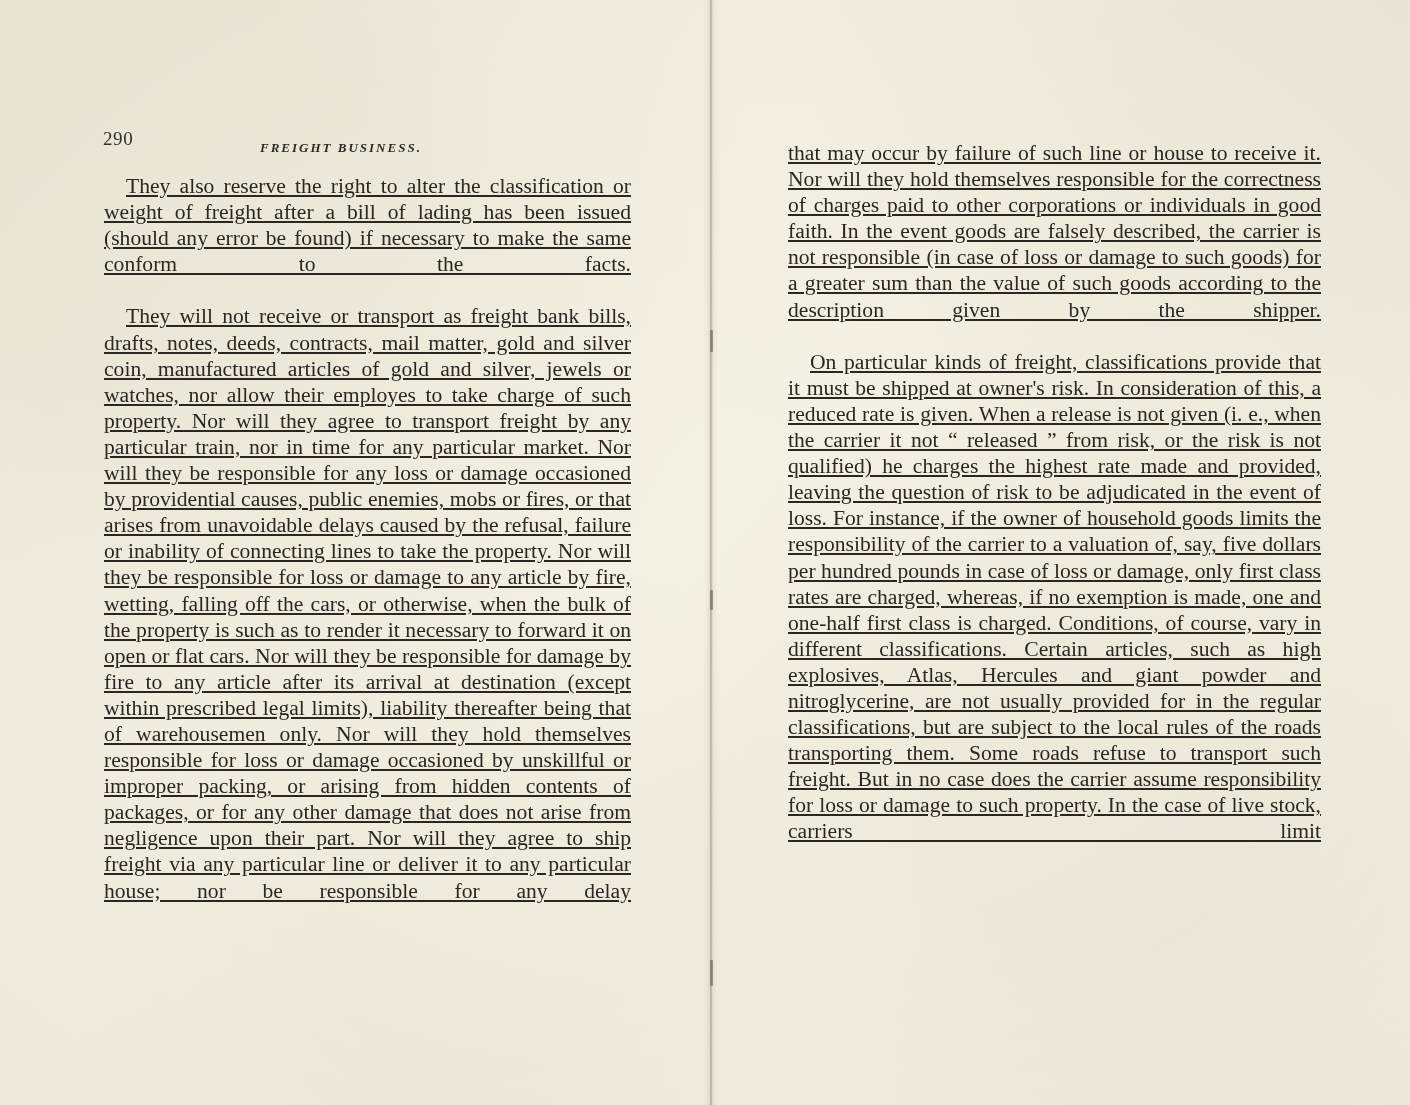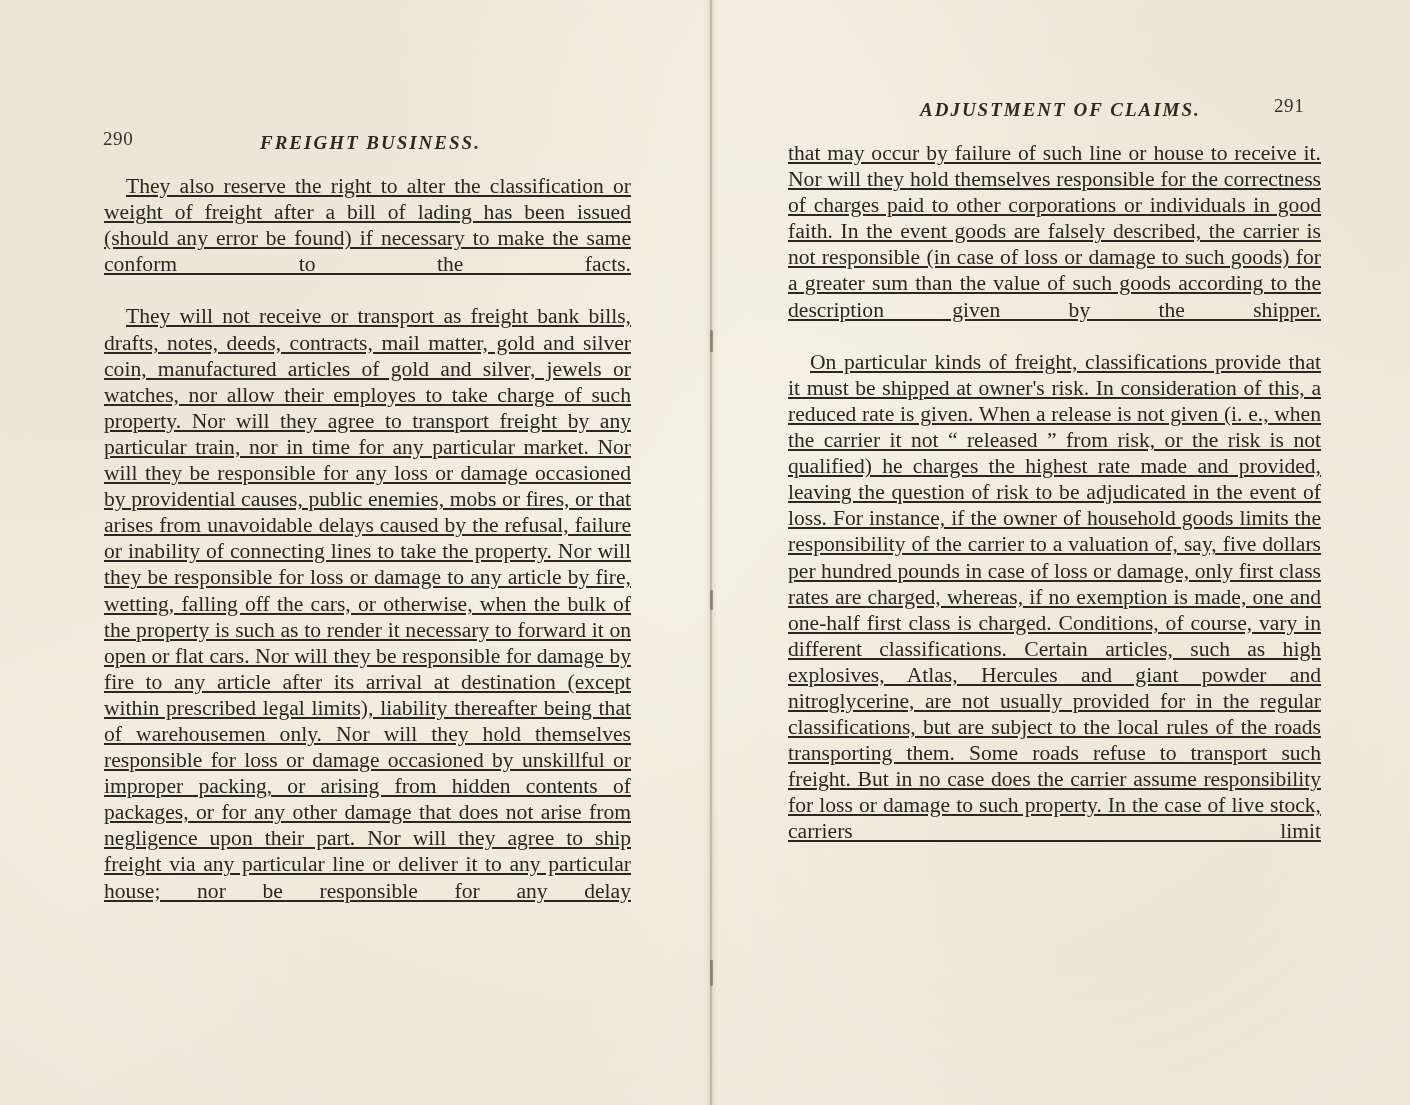--- a/index.html
+++ b/index.html
@@ -78,24 +78,24 @@
   }
   .folio {
     position: absolute;
     top: 0;
     font-size: 19px;
     letter-spacing: 0.6px;
     color: #33302a;
   }
   .head-title {
     position: absolute;
-    top: 4px;
+    top: 12px;
     font-style: italic;
     font-weight: bold;
-    font-size: 19px;
+    font-size: 13px;
     letter-spacing: 2.0px;
     color: #2d2a25;
     white-space: nowrap;
   }
 
   
   .verso .folio      { left: 103px; }
   .verso .head-title { left: 260px; }
   
   .recto .head-title { left: 218px; }
@@ -147,24 +147,20 @@
     </div>
 
     <div class="column">
       <p>They also reserve the right to alter the classification or weight of freight after a bill of lading has been issued (should any error be found) if necessary to make the same conform to the facts.</p>
       <p>They will not receive or transport as freight bank bills, drafts, notes, deeds, contracts, mail matter, gold and silver coin, manufactured articles of gold and silver, jewels or watches, nor allow their employes to take charge of such property.   Nor will they agree to transport freight by any particular train, nor in time for any particular market.   Nor will they be responsible for any loss or damage occasioned by providential causes, public enemies, mobs or fires, or that arises from unavoidable delays caused by the refusal, failure or inability of connecting lines to take the property.   Nor will they be responsible for loss or damage to any article by fire, wetting, falling off the cars, or otherwise, when the bulk of the property is such as to render it necessary to forward it on open or flat cars.   Nor will they be responsible for damage by fire to any article after its arrival at destination (except within prescribed legal limits), liability thereafter being that of warehousemen only.   Nor will they hold themselves responsible for loss or damage occasioned by unskillful or improper packing, or arising from hidden contents of packages, or for any other damage that does not arise from negligence upon their part.   Nor will they agree to ship freight via any particular line or deliver it to any particular house; nor be responsible for any delay</p>
     </div>
   </div>
 
   <div class="page recto">
 
-    <div class="running-head">
-      <span class="head-title">ADJUSTMENT OF CLAIMS.</span>
-      <span class="folio">291</span>
-    </div>
 
     <div class="column">
       <p class="nofirst">that may occur by failure of such line or house to receive it.   Nor will they hold themselves responsible for the correctness of charges paid to other corporations or individuals in good faith. In the event goods are falsely described, the carrier is not responsible (in case of loss or damage to such goods) for a greater sum than the value of such goods according to the description given by the shipper.</p>
       <p>On particular kinds of freight, classifications provide that it must be shipped at owner's risk. In consideration of this, a reduced rate is given. When a release is not given (i. e., when the carrier it not “ released ” from risk, or the risk is not qualified) he charges the highest rate made and provided, leaving the question of risk to be adjudicated in the event of loss.   For instance, if the owner of household goods limits the responsibility of the carrier to a valuation of, say, five dollars per hundred pounds in case of loss or damage, only first class rates are charged, whereas, if no exemption is made, one and one-half first class is charged.   Conditions, of course, vary in different classifications.   Certain articles, such as high explosives, Atlas, Hercules and giant powder and nitroglycerine, are not usually provided for in the regular classifications, but are subject to the local rules of the roads transporting them.   Some roads refuse to transport such freight.   But in no case does the carrier assume responsibility for loss or damage to such property.   In the case of live stock, carriers limit</p>
     </div>
   </div>
 
 </div>
 
 </body></html>

